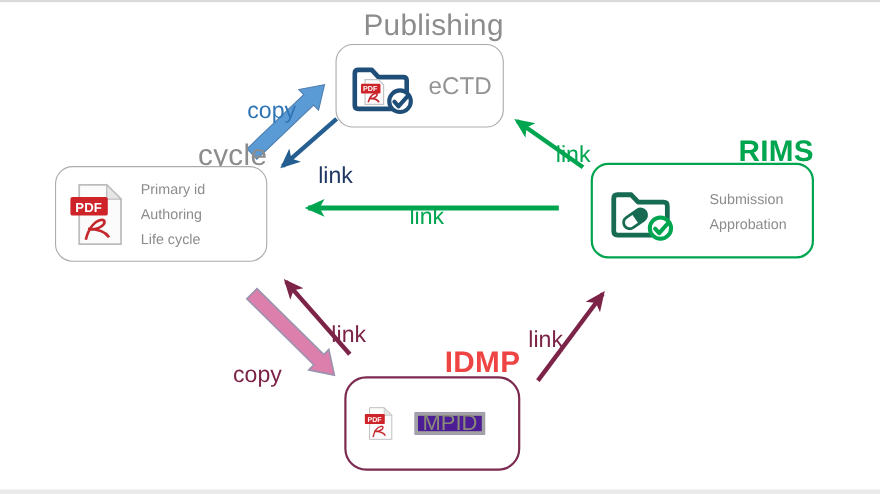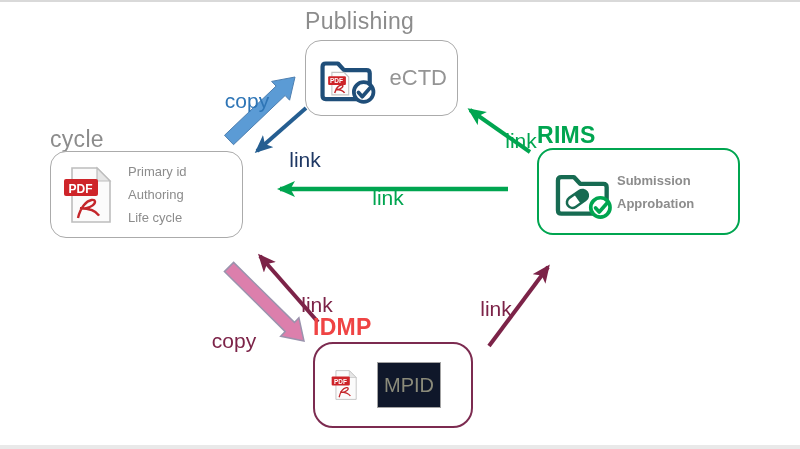--- a/index.html
+++ b/index.html
@@ -11,37 +11,37 @@
   .bottomband{position:absolute;left:0;top:445px;width:800px;height:4px;background:#e9e9e9;}
   .arrow-layer{position:absolute;left:0;top:0;width:800px;height:449px;z-index:1;}
   .box{
     position:absolute;background:#fff;box-sizing:border-box;border-radius:16px;
     display:flex;align-items:center;z-index:2;
   }
   .box.gray{border:1.6px solid #ababab;}
   .box.green{border:2px solid #00a550;}
   .box.maroon{border:2px solid #7c2b50;border-radius:20px;}
   .node-title{
-    position:absolute;z-index:2;text-align:left;font-size:23px;letter-spacing:.3px;
+    position:absolute;z-index:2;text-align:right;font-size:27px;letter-spacing:.3px;
   }
   .node-title.gray{color:#8c8c8c;}
   .node-title.green{color:#00a550;font-weight:700;}
   .node-title.maroon{color:#ef4444;font-weight:600;}
   .edge-label{
     position:absolute;z-index:2;transform:translate(-50%,-50%);
     font-size:21px;white-space:nowrap;margin-top:28px;
   }
   .lbl-blue{color:#2e75b6;}
   .lbl-navy{color:#1f3864;}
   .lbl-green{color:#00a550;}
   .lbl-maroon{color:#7c2348;}
   .node-lines{font-size:13px;line-height:23px;color:#8c8c8c;}
   .ectd-label{font-size:22px;color:#949494;margin-left:10px;}
   .mpid-chip{
-    box-sizing:border-box;width:64px;height:46px;background:#0f172a;border:1px solid #a3a3a3;
+    box-sizing:border-box;width:64px;height:20px;background:#4c1d95;border:3px solid #a3a3a3;
     display:flex;align-items:center;justify-content:center;font-size:20px;color:#8b8b7a;
   }
 </style>
 </head>
 <body>
 
 <div id="canvas">
 
   <div class="topline"></div>
 
@@ -111,21 +111,21 @@
   <div class="box green" style="left:537px;top:148px;width:203px;height:87px;padding:0 12px;">
     <svg width="66" height="54" viewBox="0 0 68 56">
       <path d="M7 47 V16 q0-3.5 3.5-3.5 h13 l6.5 7 h24 q3.5 0 3.5 3.5 V47 q0 3.5-3.5 3.5 H10.5 q-3.5 0-3.5-3.5 Z" fill="#ffffff" stroke="#176b52" stroke-width="4.5" stroke-linejoin="round"></path>
       <g transform="rotate(-35 27 35)">
         <rect x="15" y="29.5" width="24" height="11.5" rx="5.75" fill="#ffffff" stroke="#176b52" stroke-width="2.6"></rect>
         <path d="M27 29.5 h6.25 a5.75 5.75 0 0 1 0 11.5 H27 Z" fill="#176b52"></path>
       </g>
       <circle cx="51" cy="44" r="10" fill="#ffffff" stroke="#00a550" stroke-width="3.8"></circle>
       <path d="M46 44.5 l3.8 4.2 l8 -9" fill="none" stroke="#00a550" stroke-width="3.8" stroke-linecap="round" stroke-linejoin="round"></path>
     </svg>
-    <div class="node-lines" style="margin-left:0;font-weight:bold;">
+    <div class="node-lines" style="margin-left:28px;">
       <div>Submission</div>
       <div>Approbation</div>
     </div>
   </div>
 
   <div class="box maroon" style="left:313px;top:342px;width:160px;height:86px;padding:0 16px;">
     <svg width="28" height="32" viewBox="0 0 52 60">
       <path d="M9 3 h25 l13 13 v41 H9 Z" fill="#fbfbfb" stroke="#bdbdbd" stroke-width="1.6"></path>
       <path d="M34 3 l13 13 h-13 Z" fill="#e6e6e6" stroke="#bdbdbd" stroke-width="1.2"></path>
       <rect x="1" y="14" width="34" height="17" rx="2" fill="#ce2429"></rect>

